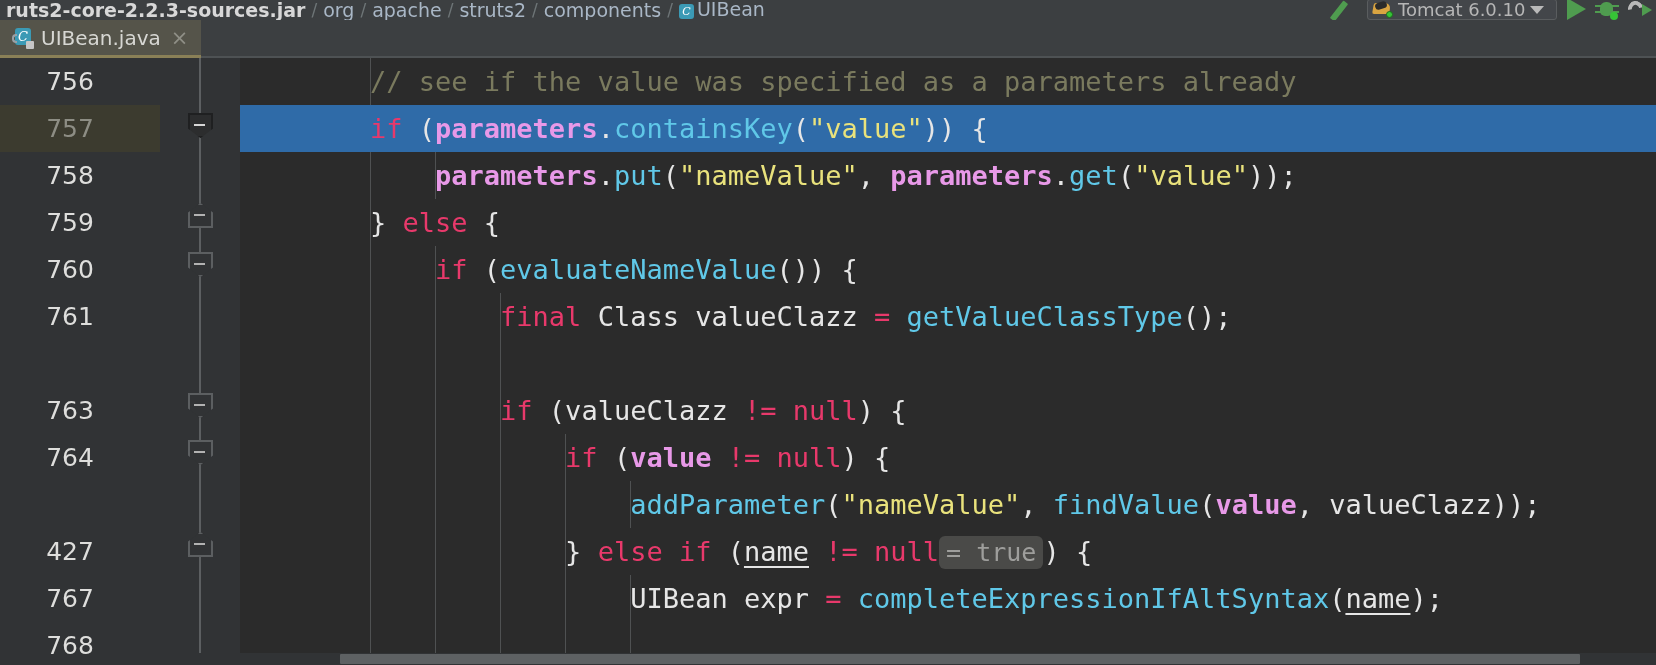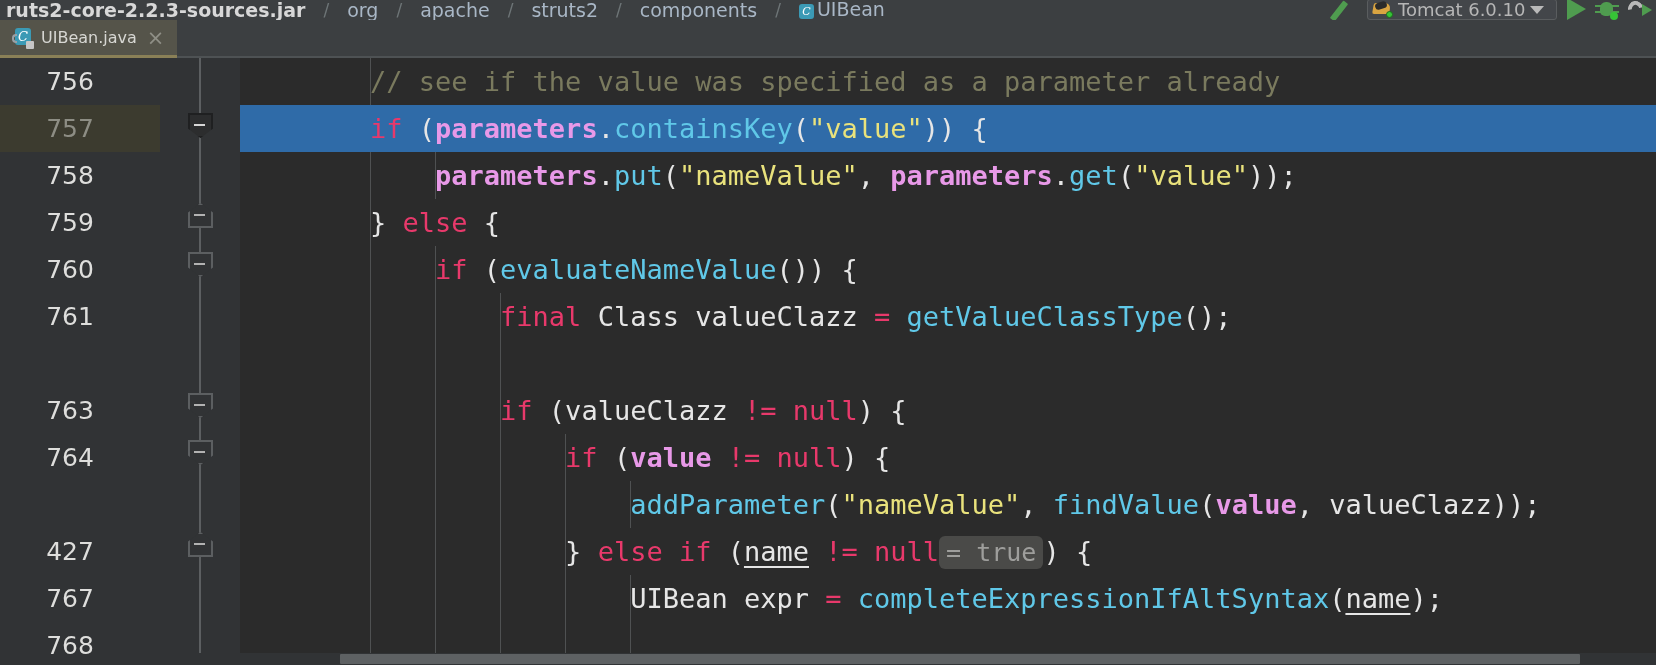--- a/index.html
+++ b/index.html
@@ -11,21 +11,21 @@
   }
 
   
   #topstrip {
     position: absolute; left: 0; top: 0; width: 1656px; height: 20px;
     background: #3c3f41;
     display: flex; align-items: flex-end;
     overflow: hidden;
   }
   #breadcrumb {
-    display: flex; align-items: flex-end; gap: 12px;
+    display: flex; align-items: flex-end; gap: 0px;
     padding-left: 2px; height: 20px; white-space: nowrap;
   }
   .crumb {
     font-size: 19px; line-height: 19px;
     color: #a9b7c6; padding: 0 4px;
     font-family: "DejaVu Sans", sans-serif;
   }
   .crumb.strong { color: #d8d8d8; font-weight: bold; }
   .crumb-sep { color: #6e7577; font-size: 17px; line-height: 19px; padding: 0 2px; }
   .crumb-ico {
@@ -135,21 +135,21 @@
     font-family: "DejaVu Serif", serif; font-style: italic;
   }
   #tab-ico .lockl {
     position: absolute; left: 0px; top: 7px; width: 5px; height: 9px;
     border: 2px solid #9aa0a6; border-right: none; border-radius: 4px 0 0 4px;
   }
   #tab-ico .lockr {
     position: absolute; right: 0px; bottom: 0px; width: 8px; height: 8px;
     background: #c6c6c6; border-radius: 1px;
   }
-  #tab-label { font-size: 16px; color: #d7d7d3; line-height: 20px; white-space: nowrap; }
+  #tab-label { font-size: 20px; color: #d7d7d3; line-height: 20px; white-space: nowrap; }
   #tab-close {
     font-size: 21px; color: #8f8f86; line-height: 20px;
     font-family: "DejaVu Sans", sans-serif; padding-left: 3px;
   }
 
   
   #editor {
     position: absolute; left: 0; top: 58px; width: 1656px; height: 607px;
     background: #2b2b2b; overflow: hidden;
   }
@@ -315,21 +315,21 @@
 
 <div id="editor">
   <div id="rows">
       <div class="row">
         <div class="gutter-num-bg"></div>
         <div class="gutter-num">756</div>
         <div class="gutter-fold">
           <div class="fold-line"></div>
         </div>
         <div class="iguide" style="left: 370px;"></div>
-        <div class="codeline"><span class="p">        </span><span class="c">// see if the value was specified as a parameter already</span></div>
+        <div class="codeline"><span class="p">        </span><span class="c">// see if the value was specified as a parameters already</span></div>
       </div>
       <div class="row current">
         <div class="code-hl"></div>
         <div class="gutter-num-bg"></div>
         <div class="gutter-num">757</div>
         <div class="gutter-fold">
           <div class="fold-line"></div>
           <div class="fold-marker fm-down active" style="top: 8px;">
             <div class="shape"></div>
             <div class="bar"></div>

